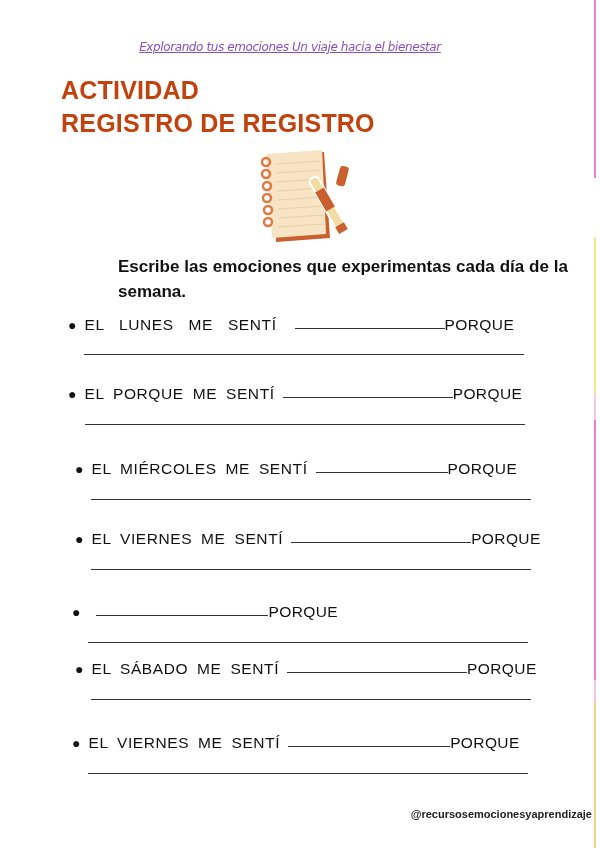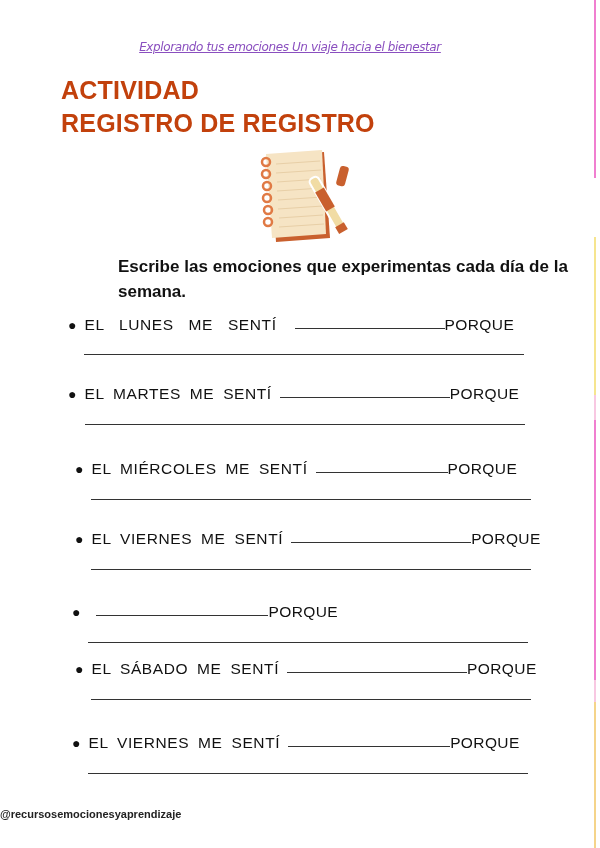--- a/index.html
+++ b/index.html
@@ -33,21 +33,21 @@
     position: absolute; font-family: "Liberation Sans", sans-serif;
     font-size: 15.5px; color: #111; white-space: nowrap;
     display: flex; align-items: baseline;
   }
   .day .bullet { font-size: 14px; margin-right: 8px; }
   .day .label { letter-spacing: 0.6px; word-spacing: 4px; }
   .day .blank { display: inline-block; border-bottom: 1px solid #333; height: 1px; margin: 0 0 0 8px; position: relative; top: -1px; }
   .day .porque { letter-spacing: 0.4px; }
   .line2 { position: absolute; height: 1px; background: #333; }
   .footer {
-    position: absolute; top: 808px; left: 0; width: 592px; text-align: left;
+    position: absolute; top: 808px; left: 0; width: 592px; text-align: right;
     font-family: "Liberation Sans", sans-serif; font-weight: bold;
     font-size: 11px; color: #222;
   }
 </style>
 </head>
 <body>
 
 <div class="edge-strip" style="top:0;height:178px;background:#f07fd0;"></div>
 <div class="edge-strip" style="top:237px;height:158px;background:#f6e58f;"></div>
 <div class="edge-strip" style="top:395px;height:25px;background:#f8c8e2;"></div>
@@ -97,21 +97,21 @@
 <div class="day" style="left:68px;top:316px;">
   <span class="bullet">●</span>
   <span class="label" style="word-spacing:10px;">EL  LUNES  ME  SENTÍ</span>
   <span class="blank" style="width:150px;margin-left:18px;"></span>
   <span class="porque">PORQUE</span>
 </div>
 <div class="line2" style="left:84px;top:354px;width:440px;"></div>
 
 <div class="day" style="left:68px;top:385px;">
   <span class="bullet">●</span>
-  <span class="label">EL MARTES ME SENTÍ</span>
+  <span class="label">EL PORQUE ME SENTÍ</span>
   <span class="blank" style="width:170px;"></span>
   <span class="porque">PORQUE</span>
 </div>
 <div class="line2" style="left:85px;top:424px;width:440px;"></div>
 
 <div class="day" style="left:75px;top:460px;">
   <span class="bullet">●</span>
   <span class="label">EL MIÉRCOLES ME SENTÍ</span>
   <span class="blank" style="width:132px;"></span>
   <span class="porque">PORQUE</span>

